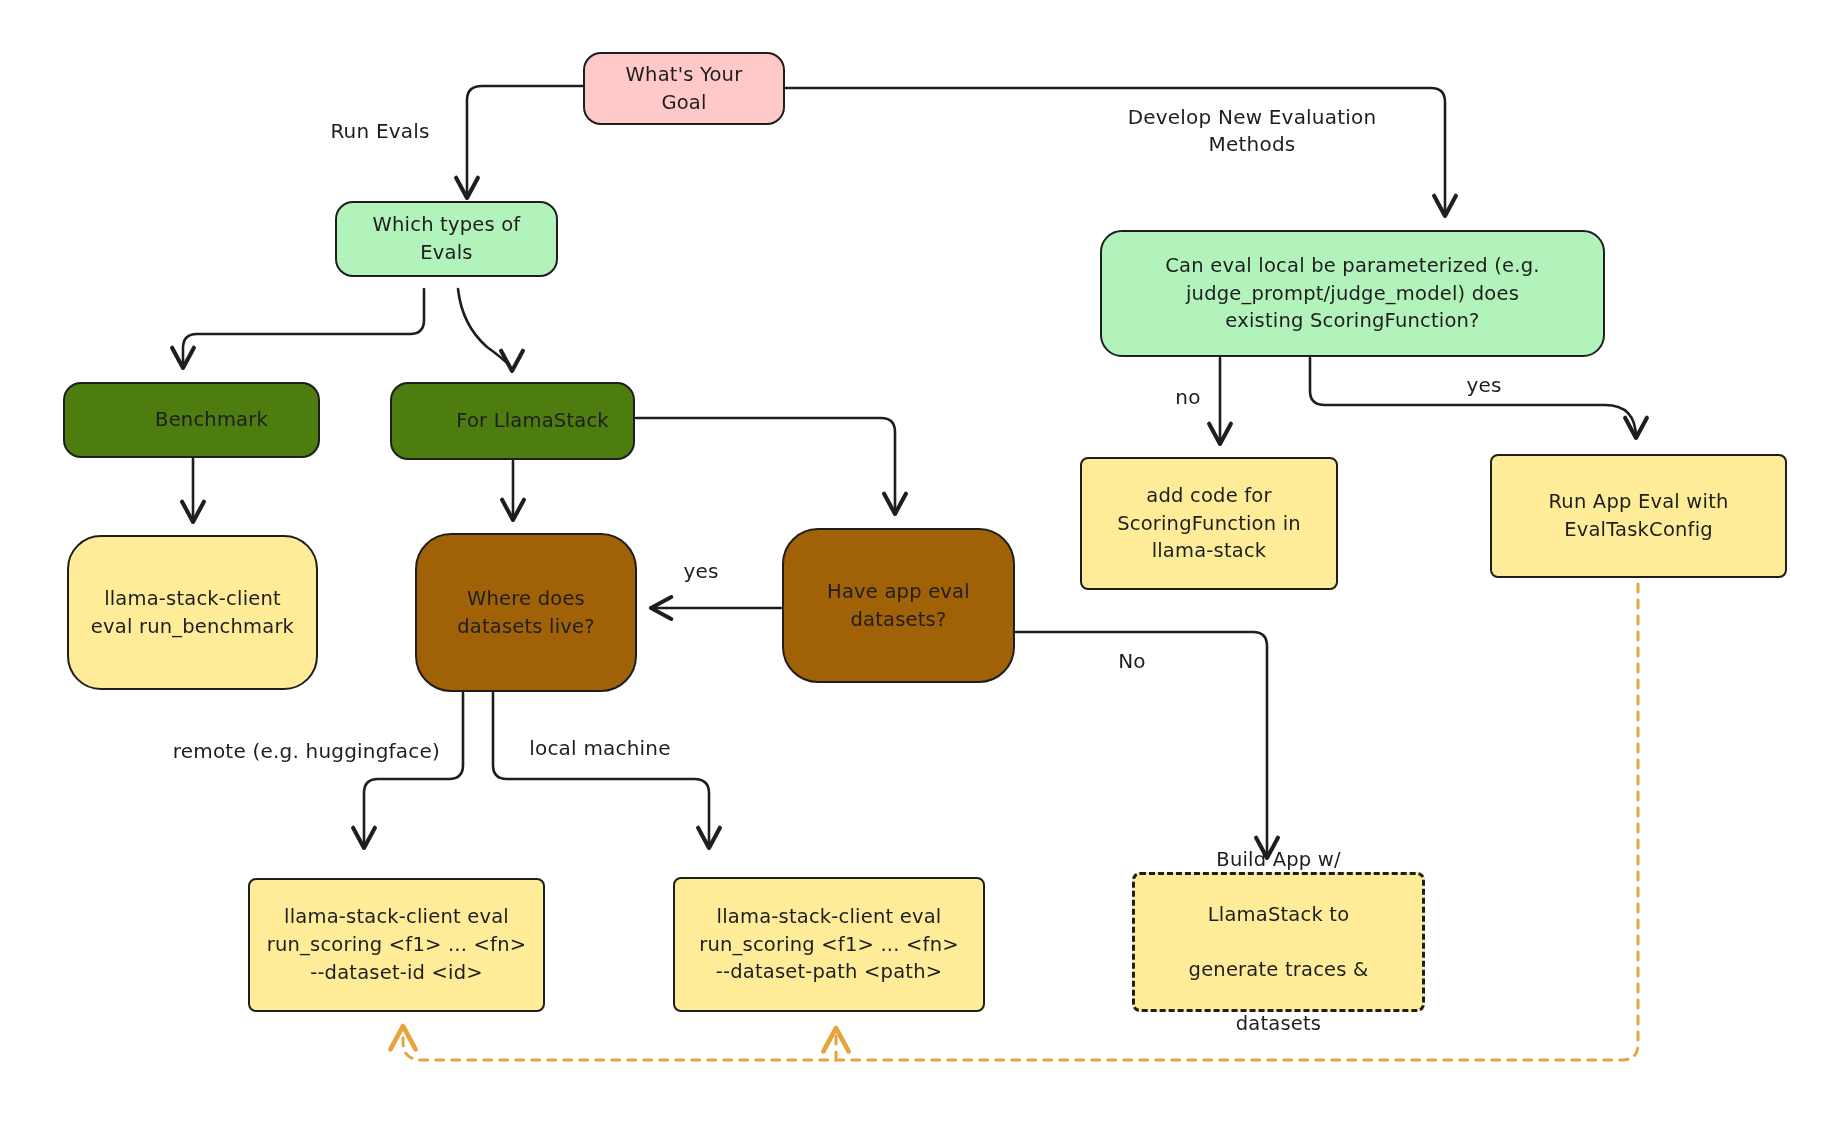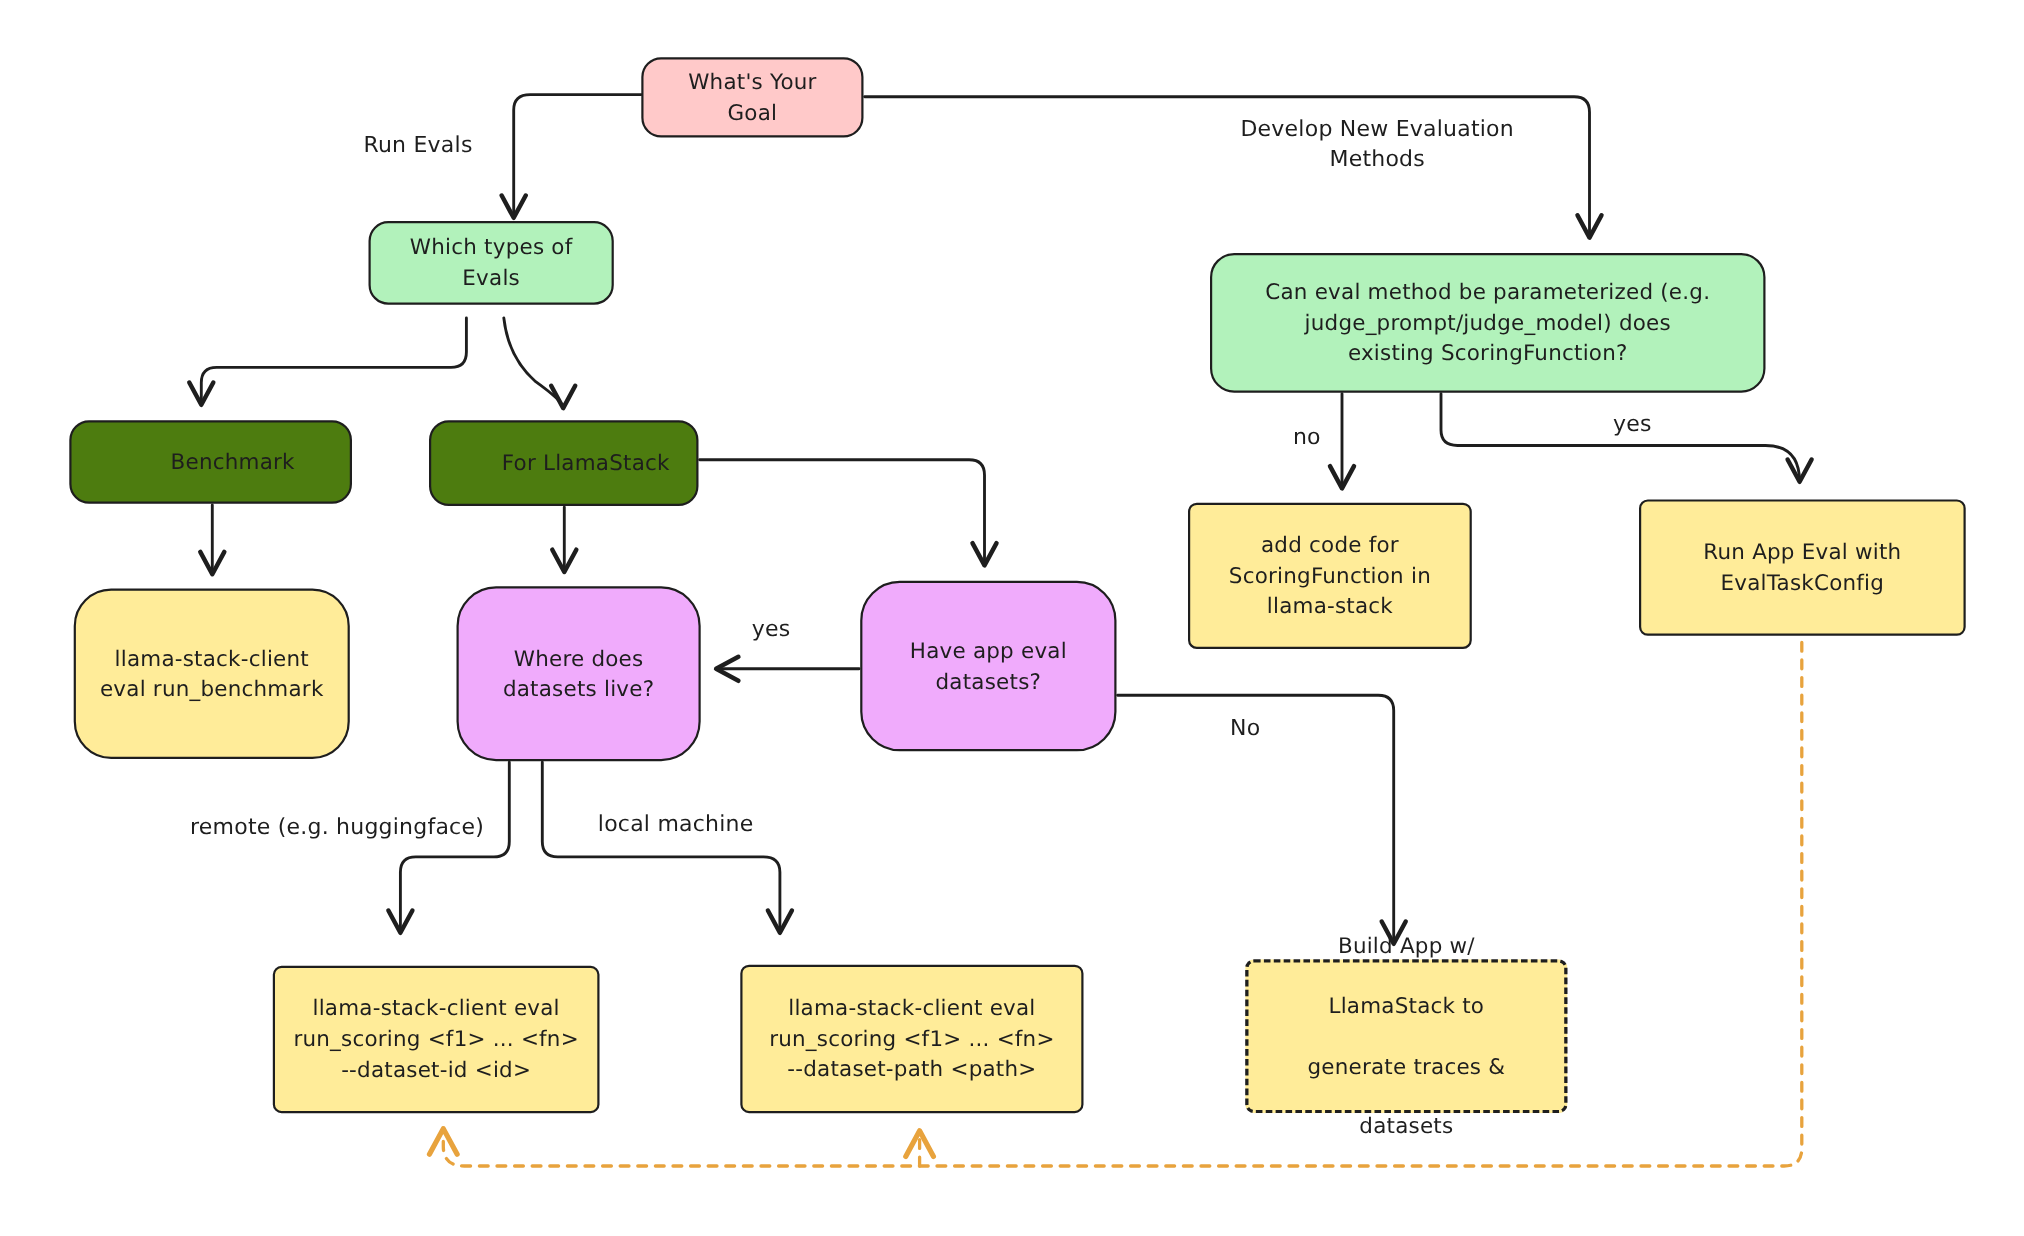--- a/index.html
+++ b/index.html
@@ -10,21 +10,21 @@
   .edges{position:absolute;left:0;top:0;width:1840px;height:1124px;}
   .node{
     position:absolute;box-sizing:border-box;
     border:2.8px solid #1e1e1e;border-radius:18px;
     display:flex;flex-direction:column;align-items:center;justify-content:center;
     text-align:center;font-size:19.5px;line-height:1.42;letter-spacing:.2px;
     padding:4px 8px;
   }
   .node.pink{background:#ffc9c9;}
   .node.green{background:#b2f2bb;}
-  .node.blue{background:#f0abfc;border-radius:36px;}
+  .node.blue{background:#a16207;border-radius:36px;}
   .node.yellow{background:#ffec99;border-radius:8px;}
   .node.white{background:#4d7c0f;padding-left:48px;}
   .node.dashed{border-style:dashed;border-width:3px;gap:27px;}
   .edge-label{
     position:absolute;font-size:20px;line-height:1.35;letter-spacing:.2px;
     color:#1e1e1e;text-align:center;white-space:nowrap;
   }
 </style>
 </head>
 <body>
@@ -67,21 +67,21 @@
     <div>What's Your</div>
     <div>Goal</div>
   </div>
 
   <div class="node green" style="left:335px;top:201px;width:223px;height:76px">
     <div>Which types of</div>
     <div>Evals</div>
   </div>
 
   <div class="node green" style="left:1100px;top:230px;width:505px;height:127px;border-radius:22px">
-    <div>Can eval method be parameterized (e.g.</div>
+    <div>Can eval local be parameterized (e.g.</div>
     <div>judge_prompt/judge_model) does</div>
     <div>existing ScoringFunction?</div>
   </div>
 
   <div class="node white" style="left:63px;top:382px;width:257px;height:76px">
     <div>Benchmark</div>
   </div>
 
   <div class="node white" style="left:390px;top:382px;width:245px;height:78px">
     <div>For LlamaStack</div>
@@ -137,15 +137,15 @@
   <div class="edge-label" style="left:1072px;top:104px;width:360px">
     <div>Develop New Evaluation</div>
     <div>Methods</div>
   </div>
 
   <div class="edge-label" style="left:1158px;top:384px;width:60px">no</div>
   <div class="edge-label" style="left:1444px;top:372px;width:80px">yes</div>
   <div class="edge-label" style="left:661px;top:558px;width:80px">yes</div>
   <div class="edge-label" style="left:1092px;top:648px;width:80px">No</div>
   <div class="edge-label" style="left:160px;top:738px;width:280px;text-align:right">remote (e.g. huggingface)</div>
-  <div class="edge-label" style="left:515px;top:735px;width:170px;text-align:right">local machine</div>
+  <div class="edge-label" style="left:515px;top:735px;width:170px;text-align:center">local machine</div>
 
 </div>
 
 </body></html>

